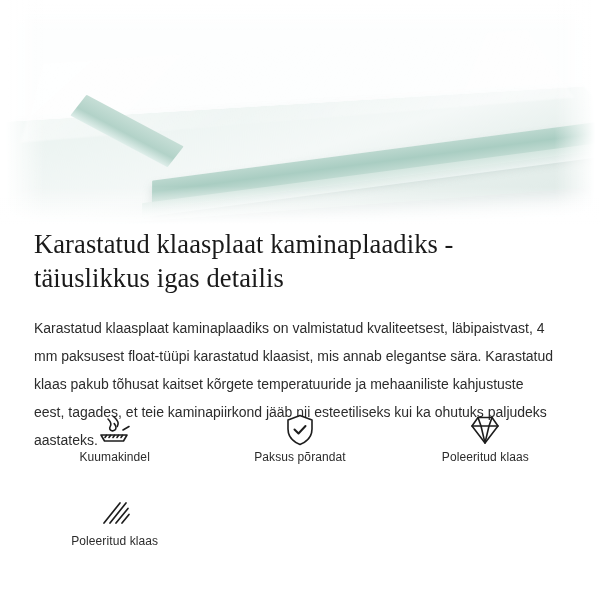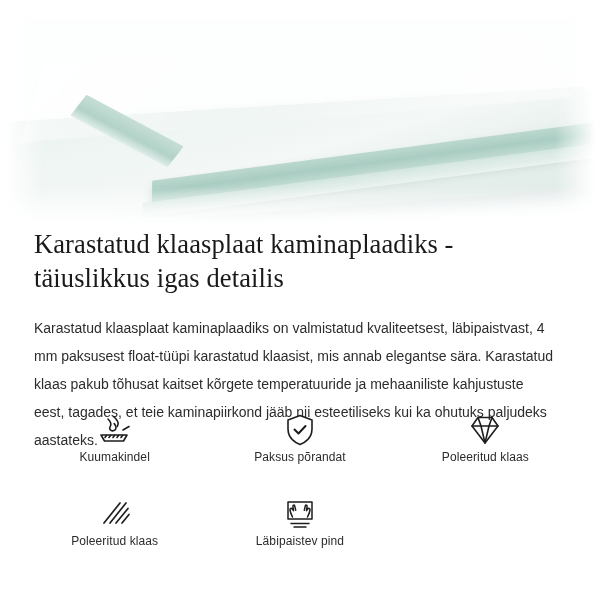--- a/index.html
+++ b/index.html
@@ -252,27 +252,15 @@
         <svg width="40" height="34" viewBox="0 0 40 34" fill="none" stroke="#1d1d1d" stroke-width="1.7" stroke-linecap="round" stroke-linejoin="round">
           <path d="M9 26 L25 6"></path>
           <path d="M15 26 L31 6"></path>
           <path d="M21 26 L33 11.5"></path>
           <path d="M27 26 L34 17.5"></path>
         </svg>
       </div>
       <div class="feature-label">Poleeritud klaas</div>
     </div>
 
-    <div class="feature">
-      <div class="feature-icon">
-        <svg width="40" height="34" viewBox="0 0 40 34" fill="none" stroke="#1d1d1d" stroke-width="1.5" stroke-linecap="round" stroke-linejoin="round">
-          <rect x="8" y="5" width="24" height="17"></rect>
-          <path d="M12.5 20 c-1.5 -3 -2.5 -5.5 -2.5 -7.5 0 -1.2 1.2 -1.6 2 -0.7 l1.5 1.8 -0.6 -4.4 c-0.15 -1.2 1.5 -1.5 1.8 -0.3 l1 4.3"></path>
-          <path d="M27.5 20 c1.5 -3 2.5 -5.5 2.5 -7.5 0 -1.2 -1.2 -1.6 -2 -0.7 l-1.5 1.8 0.6 -4.4 c0.15 -1.2 -1.5 -1.5 -1.8 -0.3 l-1 4.3"></path>
-          <path d="M11 26.5 h18"></path>
-          <path d="M14 30 h12"></path>
-        </svg>
-      </div>
-      <div class="feature-label">Läbipaistev pind</div>
-    </div>
 
   </div>
 </div>
 
 </body></html>

